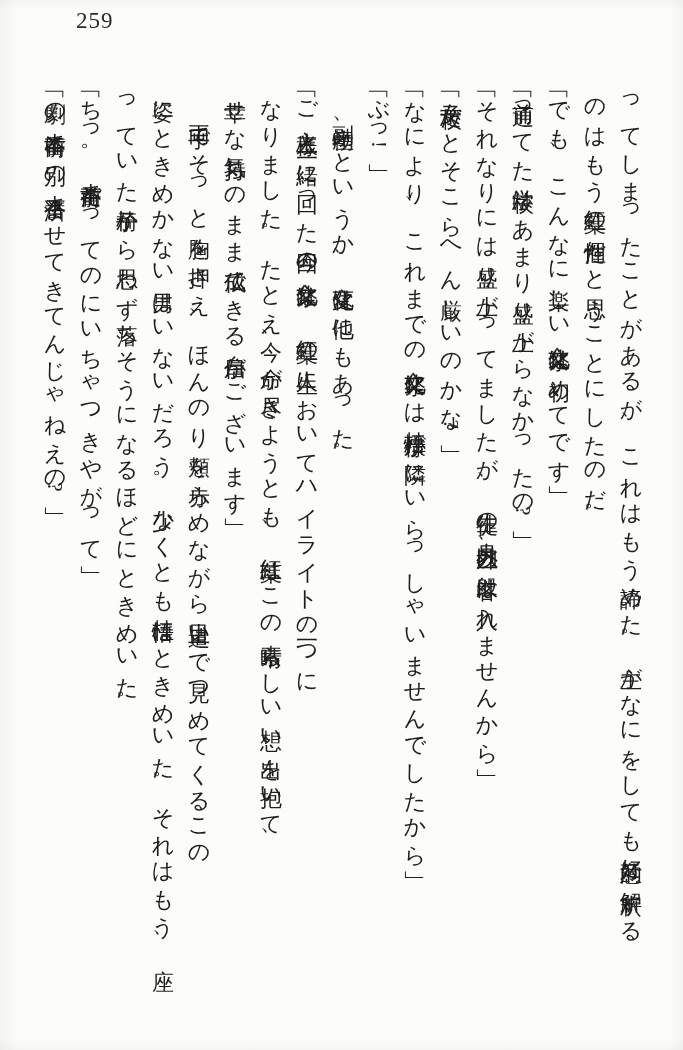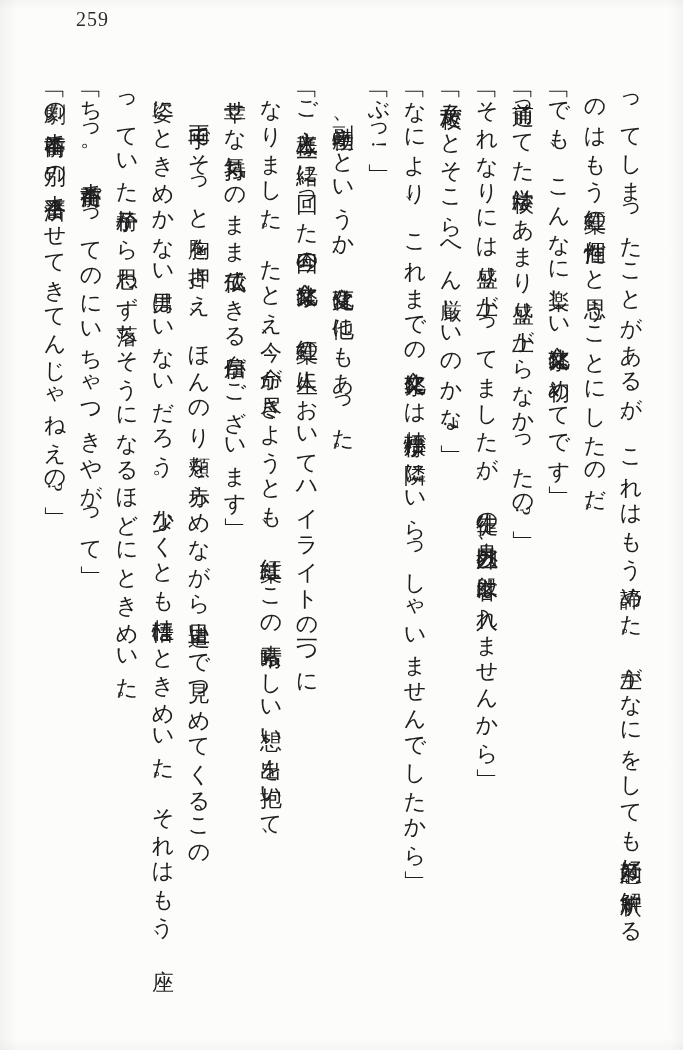--- a/index.html
+++ b/index.html
@@ -22,21 +22,21 @@
       linear-gradient(to right, rgba(120,120,120,0.07), rgba(0,0,0,0) 18px),
       linear-gradient(to left, rgba(120,120,120,0.06), rgba(0,0,0,0) 14px),
       linear-gradient(to bottom, rgba(120,120,120,0.05), rgba(0,0,0,0) 10px),
       linear-gradient(to top, rgba(120,120,120,0.05), rgba(0,0,0,0) 12px);
     pointer-events: none;
   }
   .page-number {
     position: absolute;
     top: 8px;
     left: 76px;
-    font-size: 20px;
+    font-size: 23px;
     letter-spacing: 1px;
     color: #2b2b2b;
   }
   .vtext {
     position: absolute;
     top: 84px;
     right: 34px;
     width: 614px;
     height: 934px;
     writing-mode: vertical-rl;

